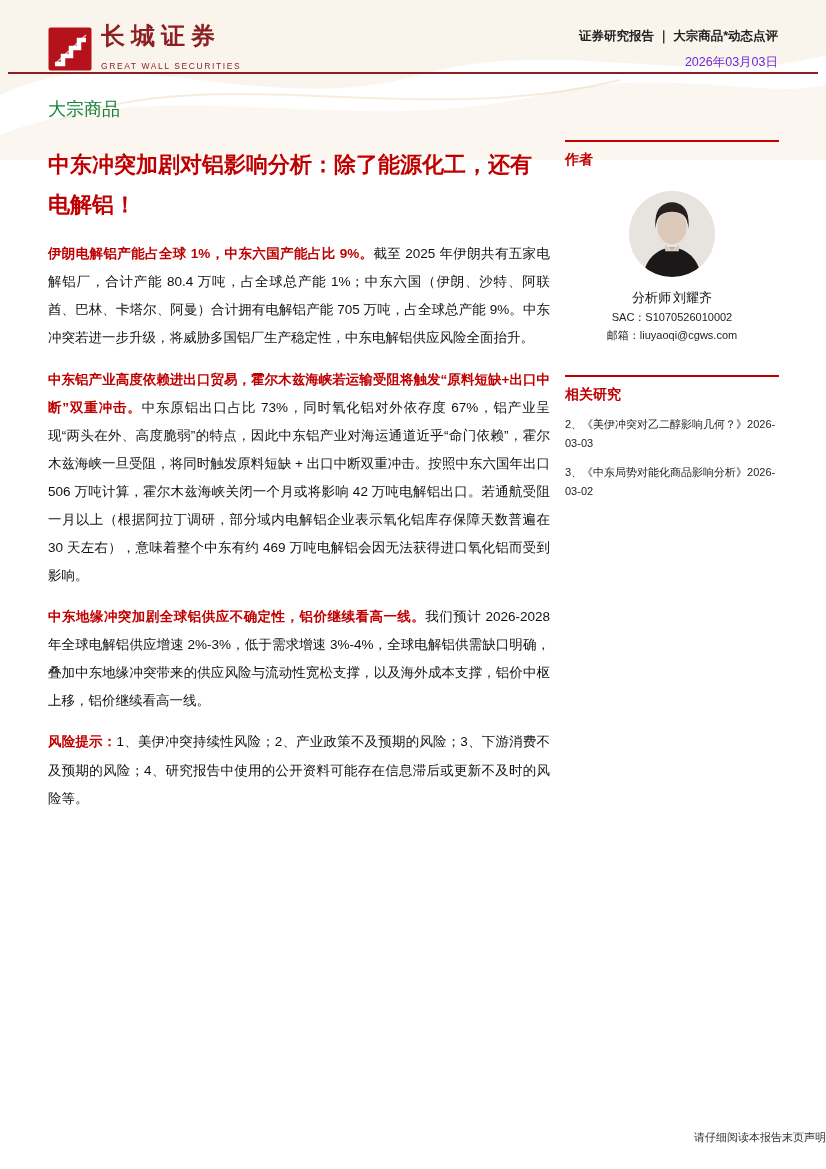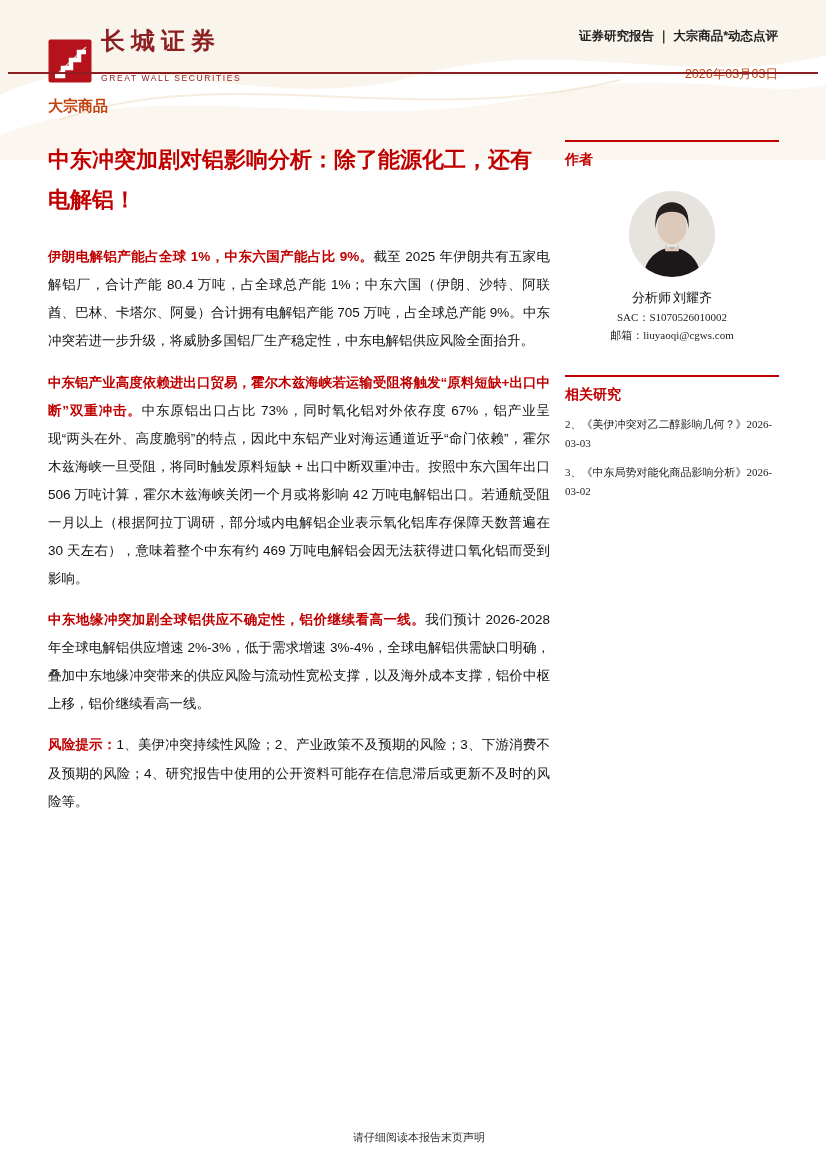--- a/index.html
+++ b/index.html
@@ -7,44 +7,44 @@
   body { font-family:"Liberation Sans","DejaVu Sans",sans-serif; color:#111; }
   .page { position:relative; width:826px; height:1169px; margin:0 auto; background:#fff; overflow:hidden; }
 
   .bg-wave { position:absolute; top:0; left:0; width:826px; height:160px; z-index:0; }
 
   .header { position:absolute; top:16px; left:48px; right:48px; display:flex; justify-content:space-between; z-index:2; }
   .logo { display:flex; align-items:flex-end; gap:9px; }
   .logo-mark { width:44px; height:44px; flex:0 0 auto; }
   .logo-text { padding-top:2px; }
   .logo-cn { font-family:"Liberation Serif","DejaVu Serif",serif; font-weight:bold; font-size:24px; color:#8d1f22; letter-spacing:6px; }
-  .logo-en { font-size:8.5px; color:#8d1f22; letter-spacing:1.6px; margin-top:16px; }
+  .logo-en { font-size:8.5px; color:#8d1f22; letter-spacing:1.6px; margin-top:9px; }
   .header-right { text-align:right; padding-top:12px; }
   .report-type { font-size:12.5px; color:#222;font-weight:bold; }
-  .report-date { font-size:12.5px; color:#c2410c; margin-top:21px; }
+  .report-date { font-size:12.5px; color:#6d28d9; margin-top:9px; }
   .header-rule { position:absolute; top:72px; left:8px; right:8px; height:2px; background:#8d1f22; z-index:2; }
 
   .main { position:absolute; left:48px; top:97px; width:502px; z-index:2; }
-  .category { color:#c2410c; font-weight:bold; font-size:15px; margin-bottom:24px; }
-  .title { color:#c00000; font-weight:bold; font-size:22px; line-height:1.8; margin-bottom:24px; }
+  .category { color:#15803d; font-weight:normal; font-size:18px; margin-bottom:24px; }
+  .title { color:#c00000; font-weight:bold; font-size:22px; line-height:1.8; margin-bottom:16px; }
   .para { font-size:13.5px; line-height:2.08; text-align:justify; margin-bottom:13px; }
   .lead { color:#c00000; font-weight:bold; }
 
-  .sidebar { position:absolute; left:565px; top:140px; width:214px; z-index:2;font-family:Liberation Serif, serif; }
+  .sidebar { position:absolute; left:565px; top:140px; width:214px; z-index:2; }
   .side-rule { height:2px; background:#c00000; margin-bottom:9px; }
   .side-title { color:#c00000; font-weight:bold; font-size:14px; }
   .avatar { width:86px; height:86px; border-radius:50%; overflow:hidden; margin:22px auto 0 auto; background:#e9e6e2; }
   .avatar svg { display:block; width:100%; height:100%; }
   .analyst { text-align:center; font-size:13px; margin-top:12px; color:#111; }
   .analyst-name { margin-left:2px; }
   .side-meta { text-align:center; font-size:11px; color:#222; margin-top:3px; }
   .related { margin-top:32px; }
   .rel-item { font-size:11px; color:#222; line-height:1.7; margin-top:11px; }
 
-  .footer { position:absolute; left:0; right:0; bottom:24px; text-align:center; font-size:11px; color:#333; z-index:2;padding-left:12px; }
+  .footer { position:absolute; left:0; right:0; bottom:24px; text-align:right; font-size:11px; color:#333; z-index:2;padding-left:12px; }
 </style>
 </head>
 <body>
 
 <div class="page">
 
   <svg class="bg-wave" viewBox="0 0 826 160" preserveAspectRatio="none" aria-hidden="true">
     <path d="M0 95 C120 35 260 120 420 75 C560 35 700 90 826 55 L826 0 L0 0 Z" fill="#f6ecdc" opacity="0.55"></path>
     <path d="M0 135 C170 70 340 140 540 95 C670 65 760 100 826 85 L826 160 L0 160 Z" fill="#f3e6d2" opacity="0.35"></path>
     <path d="M60 120 C220 60 420 130 620 80" stroke="#eedcbf" stroke-width="2" fill="none" opacity="0.5"></path>

